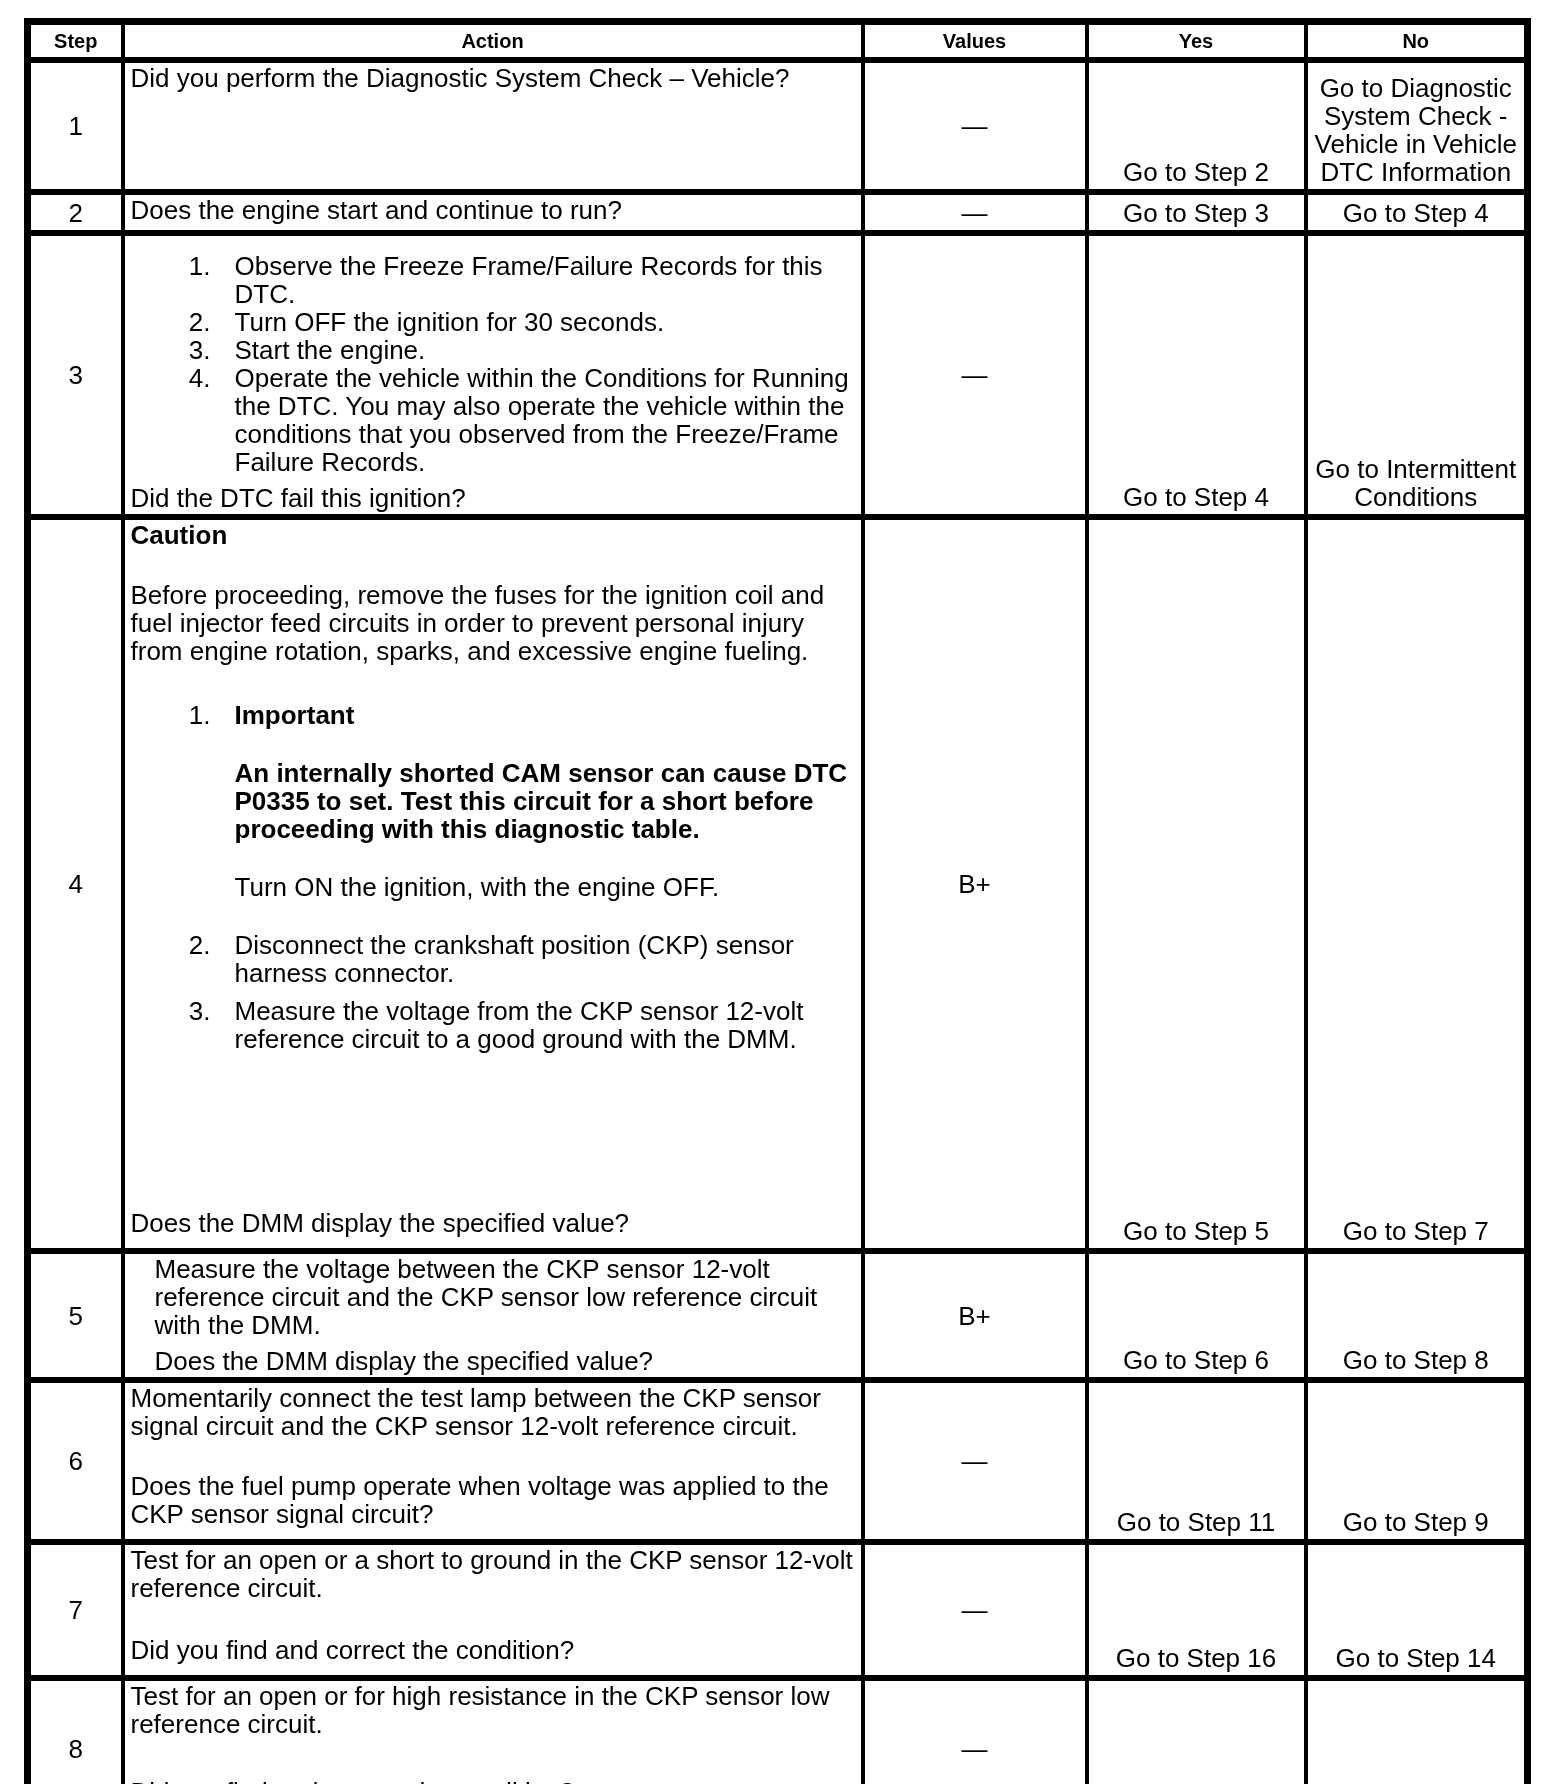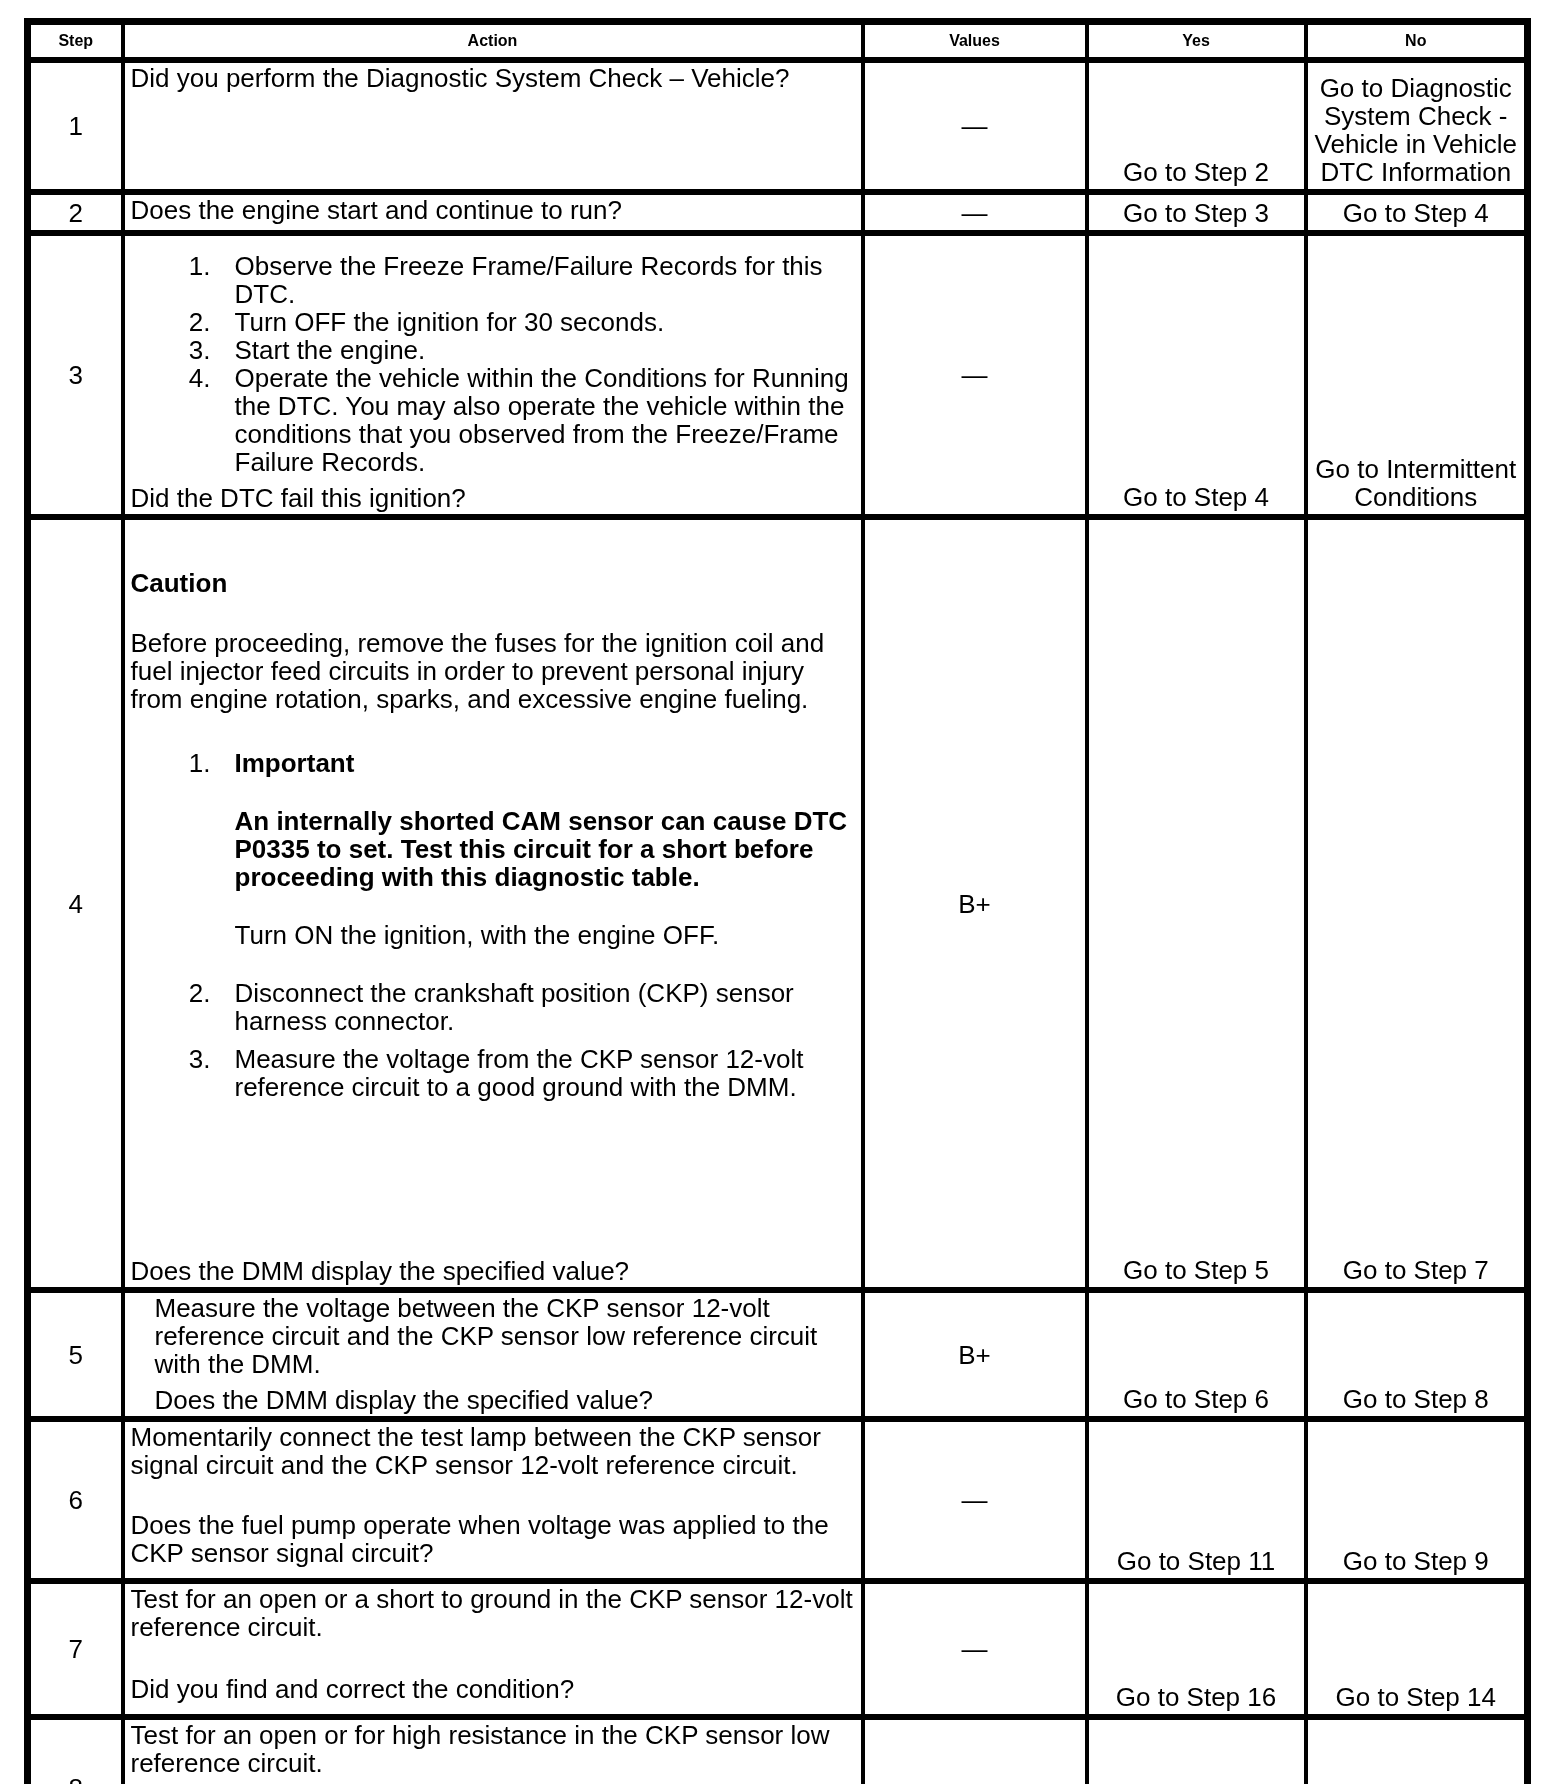--- a/index.html
+++ b/index.html
@@ -38,21 +38,21 @@
     border-width: 6px 4px;
     font-size: 26px;
     line-height: 28px;
     vertical-align: middle;
     padding: 2px 5px;
     overflow: hidden;
   }
   th {
     font-weight: bold;
     text-align: center;
-    font-size: 16px;
+    font-size: 20px;
   }
   tr.hr { height: 37px;  }
   tr.r1 { height: 132px; }
   tr.r2 { height: 41px;  }
   tr.r3 { height: 248px; }
   tr.r4 { height: 734px; }
   tr.r5 { height: 120px; }
   tr.r6 { height: 162px; }
   tr.r7 { height: 136px; }
   tr.r8 { height: 142px; }
@@ -74,21 +74,21 @@
     vertical-align: top;
     text-align: left;
     padding: 1px 6px 2px 6px;
   }
   .fill {
     display: flex;
     flex-direction: column;
     align-items: stretch;
   }
   tr.r3 .fill { min-height: 230px; margin-top: 11px; }
-  tr.r4 .fill { min-height: 716px; margin-top: 48px; }
+  tr.r4 .fill { min-height: 716px; }
   tr.r5 .fill { min-height: 102px; margin-left: 24px; }
   tr.r6 .fill { min-height: 144px; }
   tr.r7 .fill { min-height: 118px; }
   tr.r8 .fill { min-height: 124px; }
 
   .para { margin: 0; }
   .b { font-weight: bold; }
   .gap { height: 32px; flex: none; }
 
   ol.num-list {

